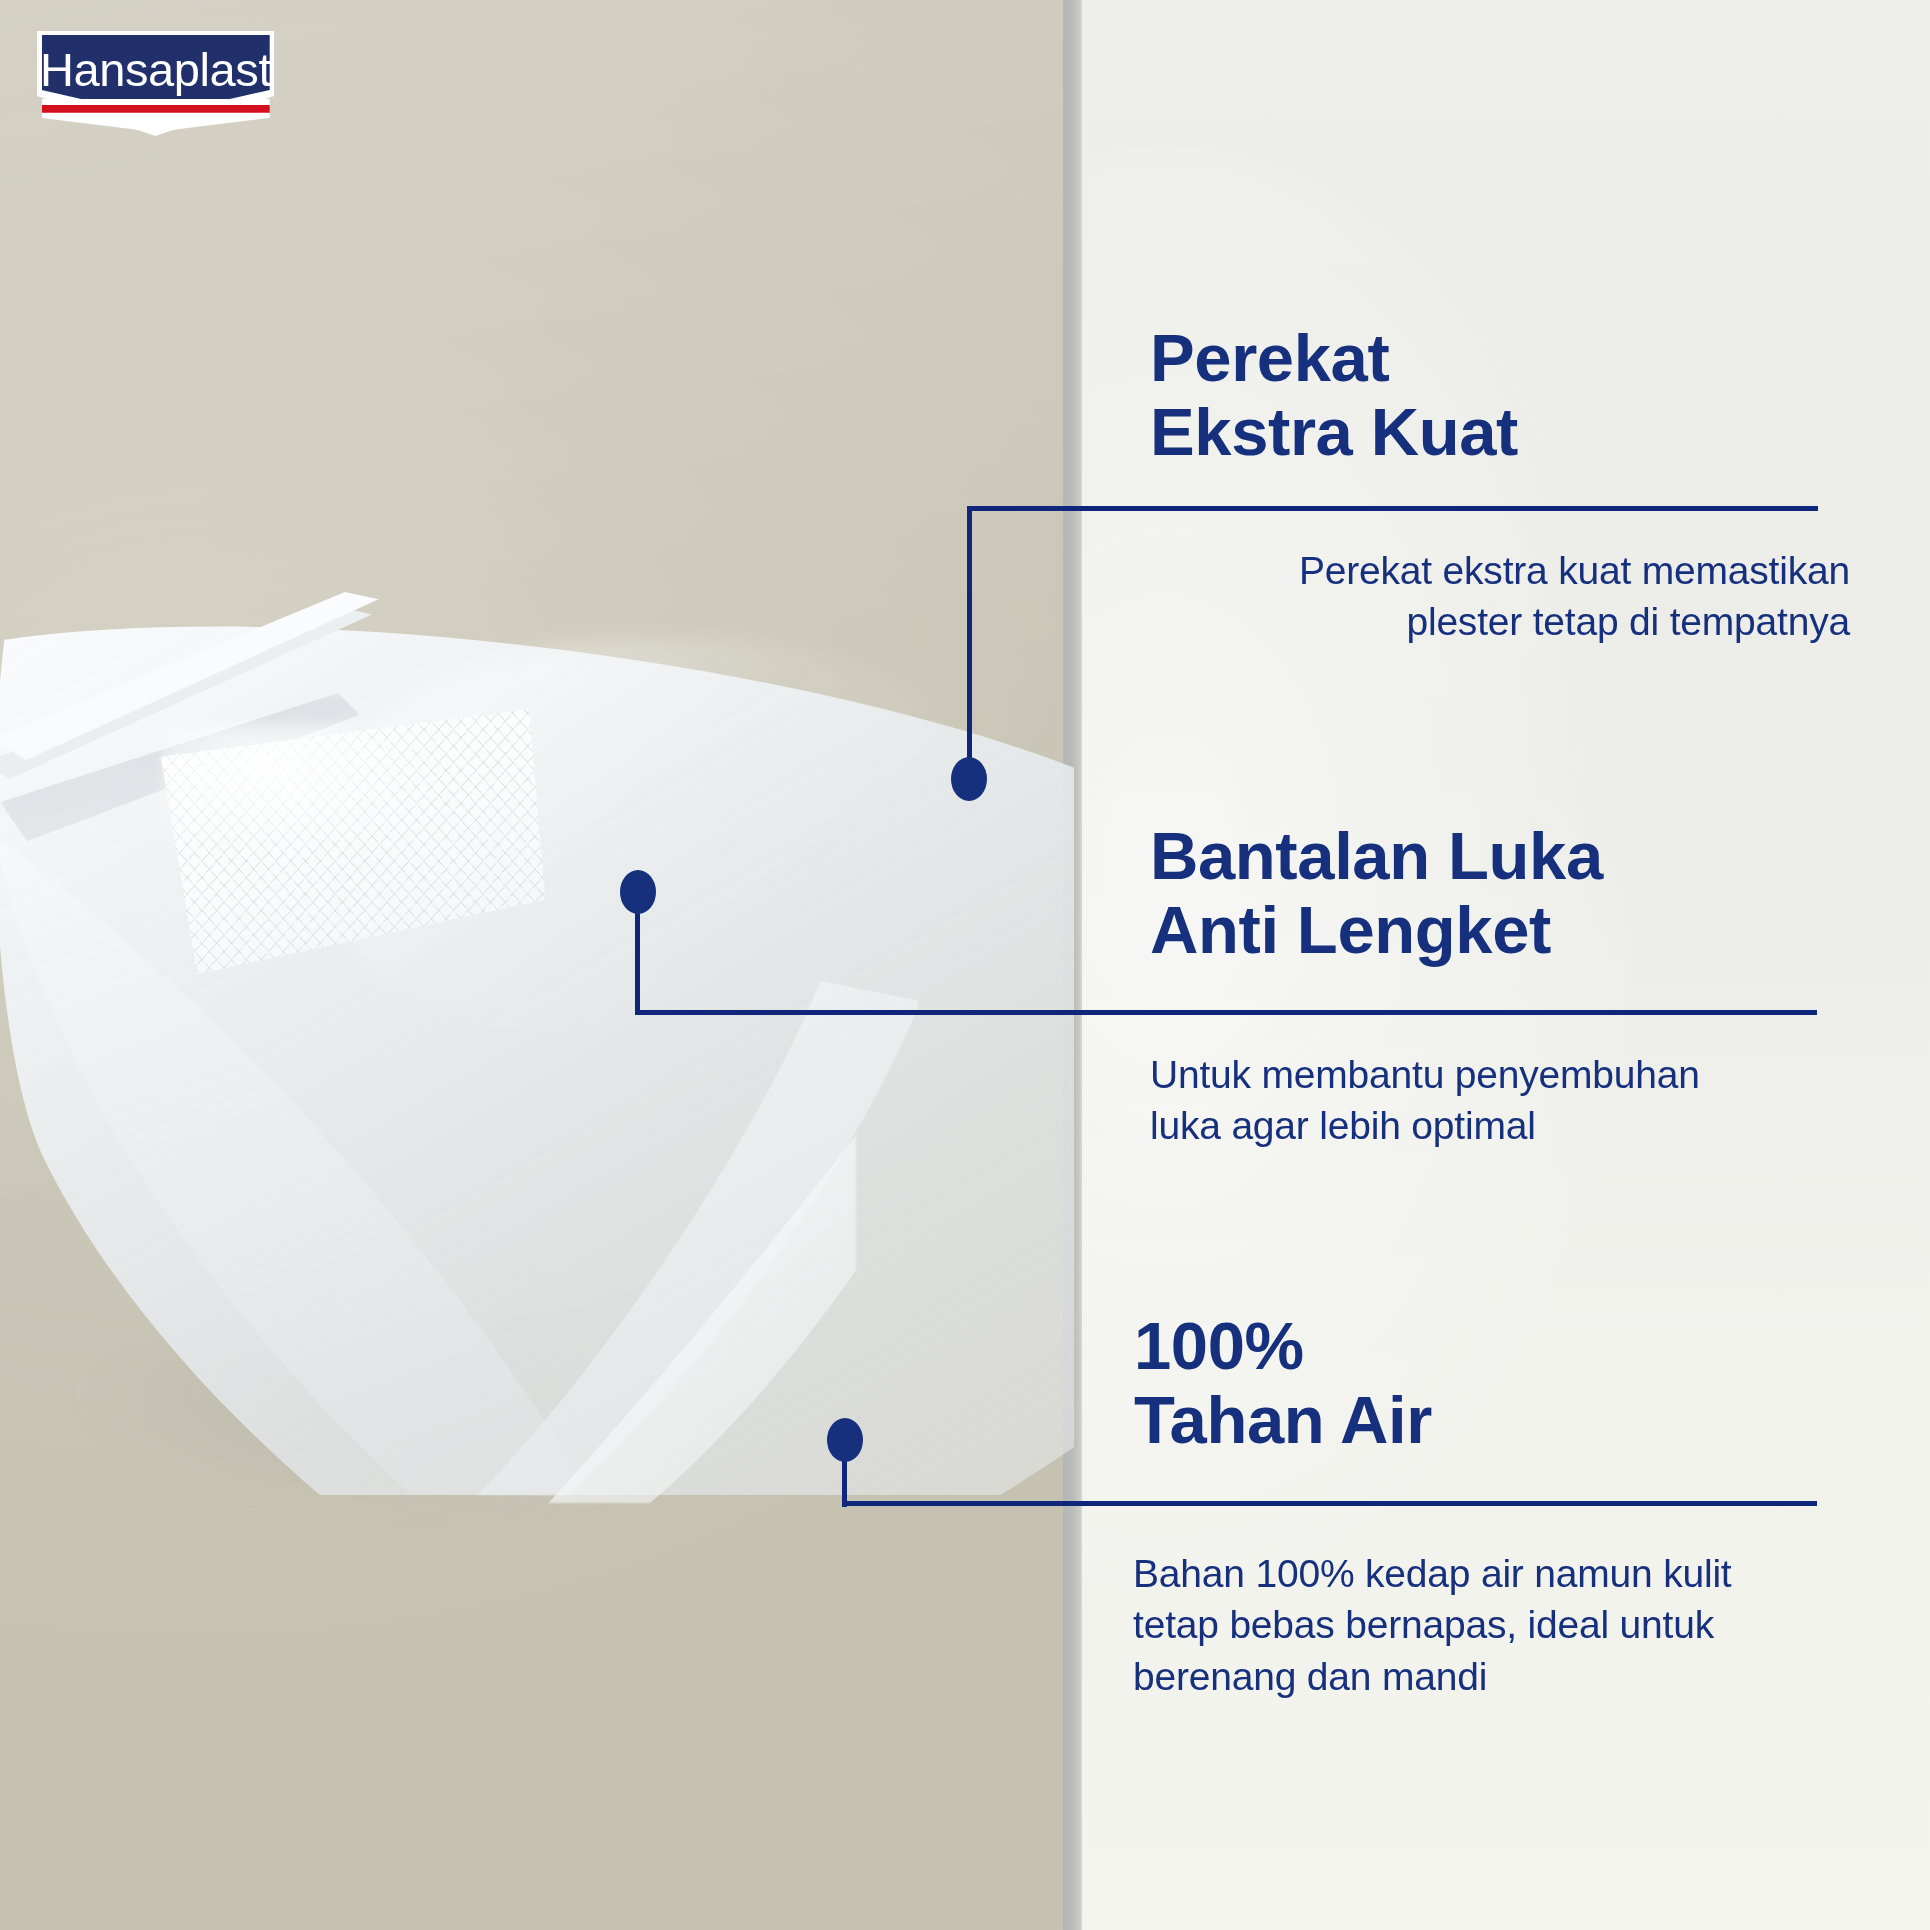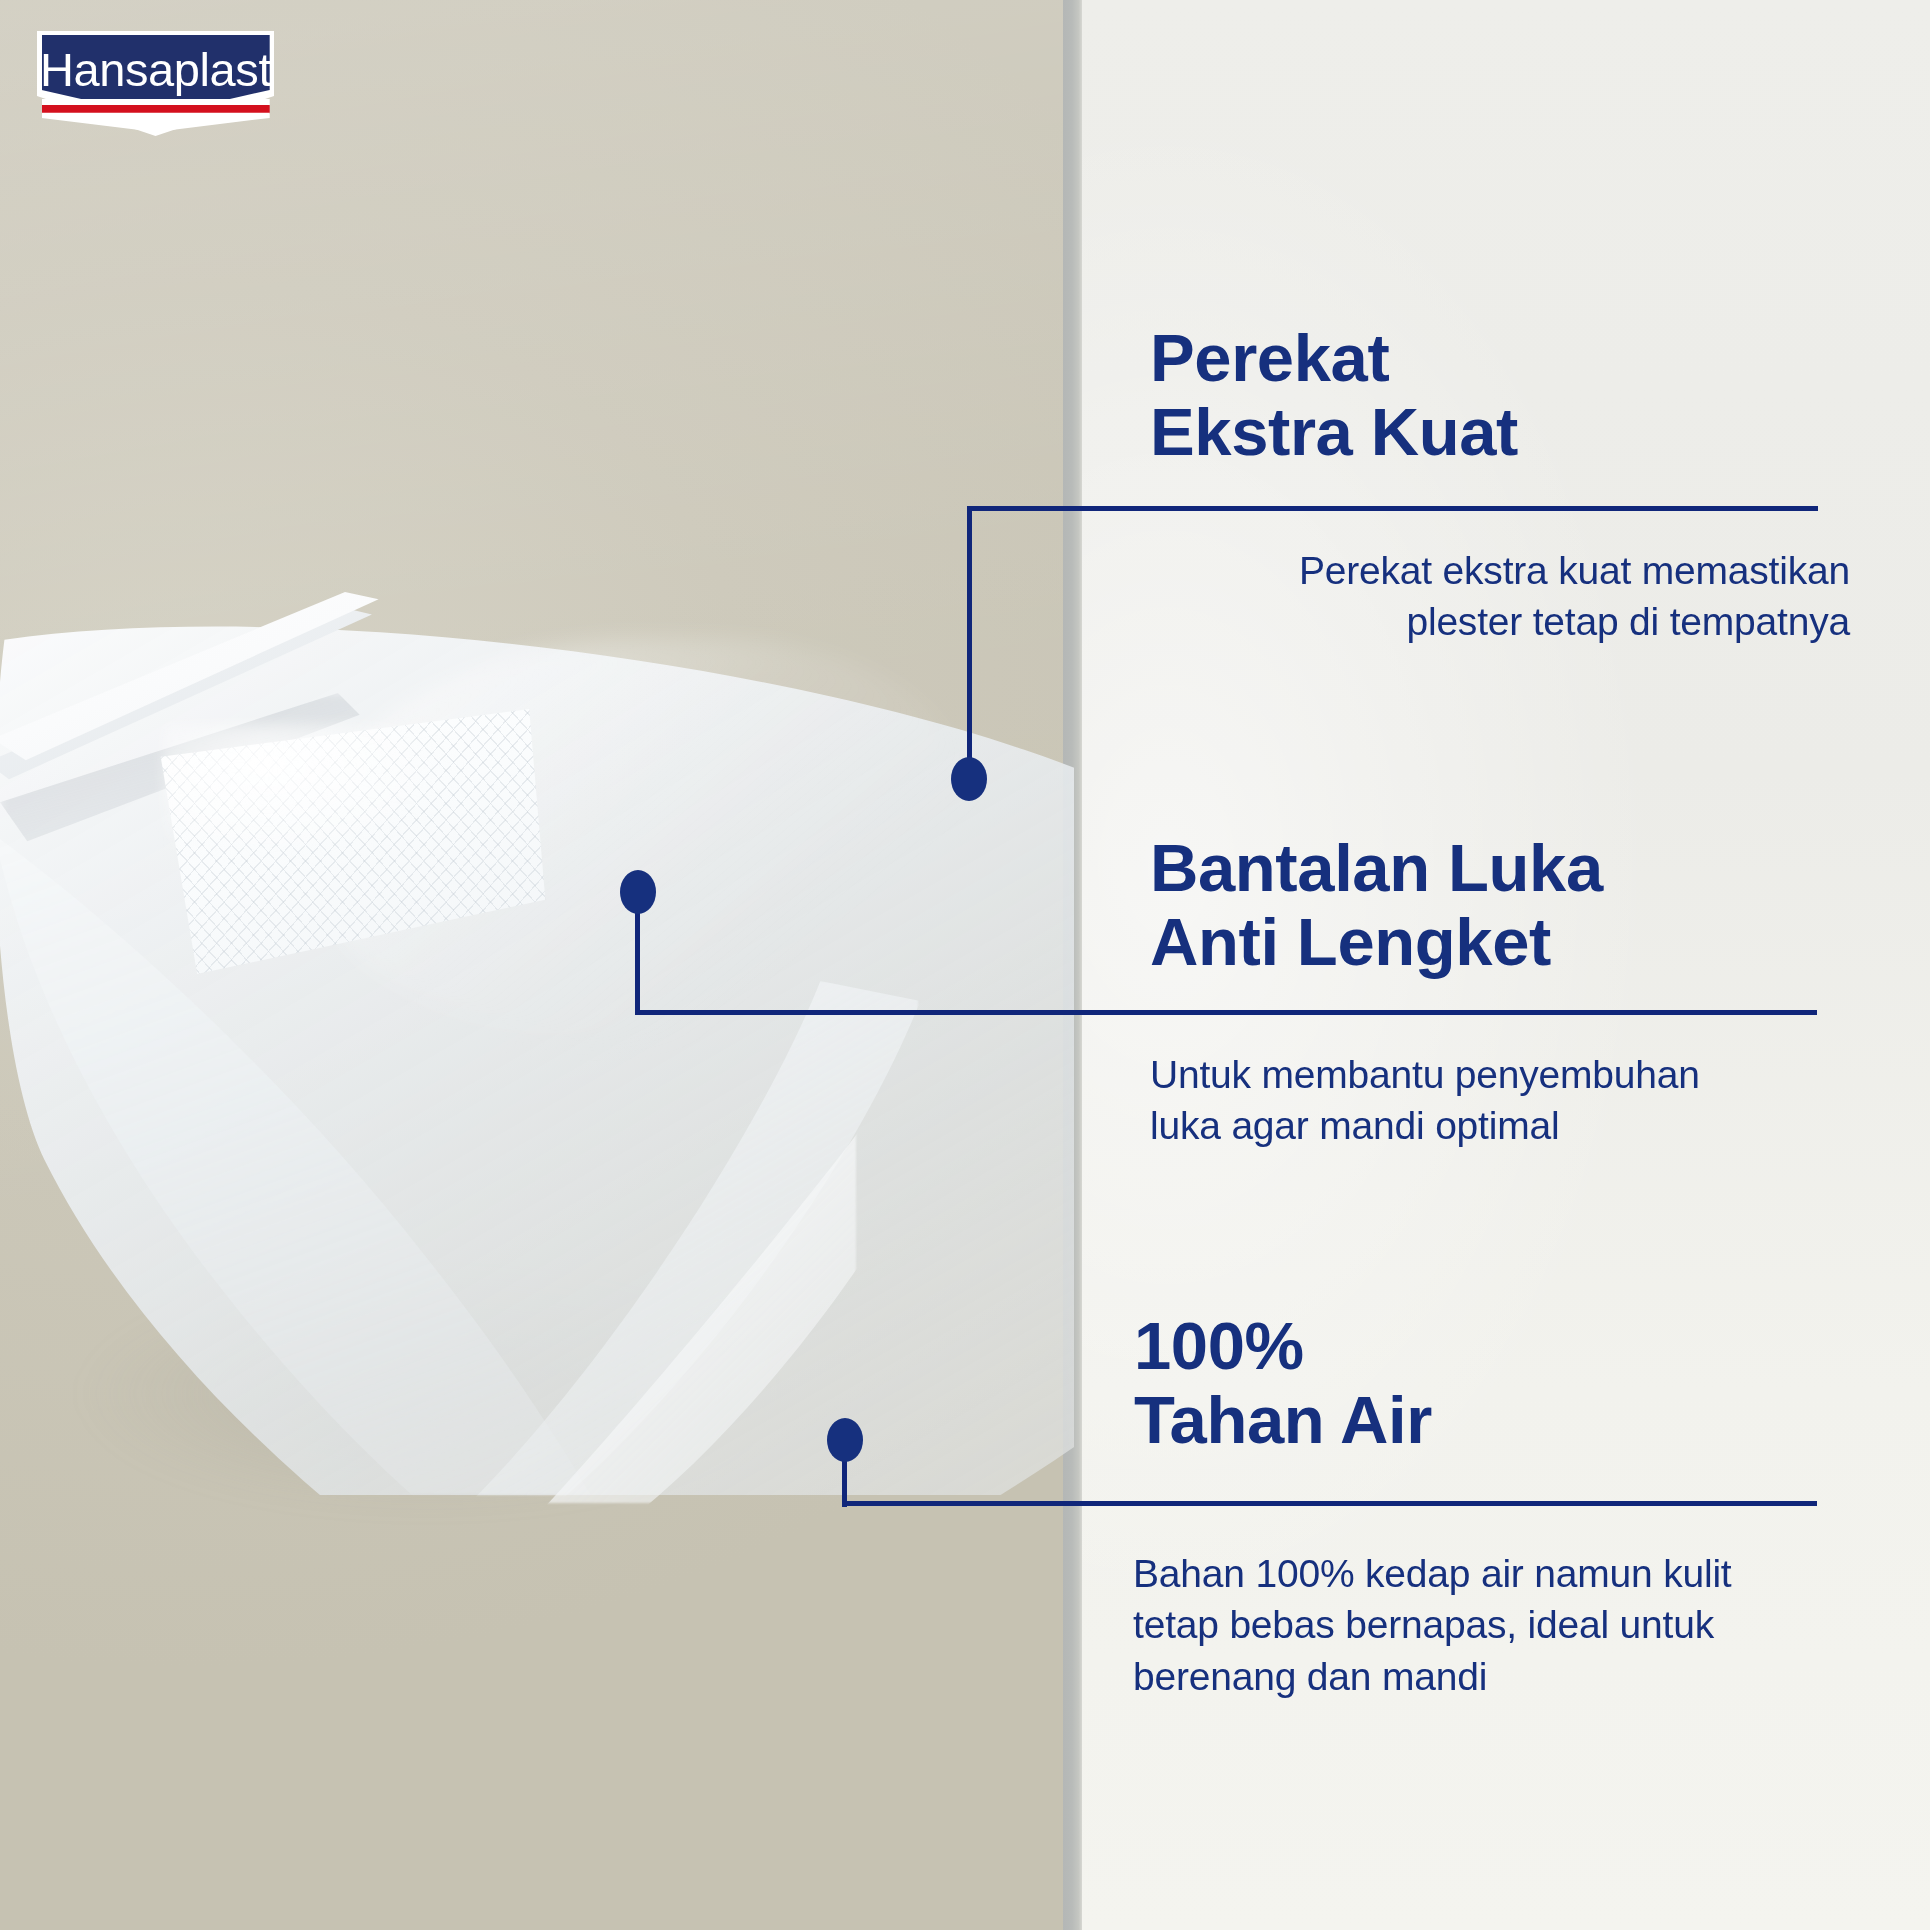--- a/index.html
+++ b/index.html
@@ -304,27 +304,27 @@
     <div class="feat-body">Perekat ekstra kuat memastikan
 plester tetap di tempatnya</div>
   </div>
 
   <div class="connector">
     <div class="c-h" style="left:635px; top:1010px; width:1182px;"></div>
     <div class="c-v" style="left:635px; top:901px; height:114px;"></div>
     <div class="c-dot" style="left:620px; top:870px;"></div>
   </div>
 
-  <div class="feature" style="left:1150px; top:819px; width:700px;margin-top:12px;">
+  <div class="feature" style="left:1150px; top:819px; width:700px;">
     <div class="feat-title">Bantalan Luka
 Anti Lengket</div>
   </div>
   <div class="feature" style="left:1150px; top:1049px; width:700px;">
     <div class="feat-body">Untuk membantu penyembuhan
-luka agar mandi optimal</div>
+luka agar lebih optimal</div>
   </div>
 
   <div class="connector">
     <div class="c-h" style="left:842px; top:1501px; width:975px;"></div>
     <div class="c-v" style="left:842px; top:1449px; height:58px;"></div>
     <div class="c-dot" style="left:827px; top:1418px;"></div>
   </div>
 
   <div class="feature" style="left:1118px; top:1309px; width:700px;margin-left:16px;">
     <div class="feat-title">100%

